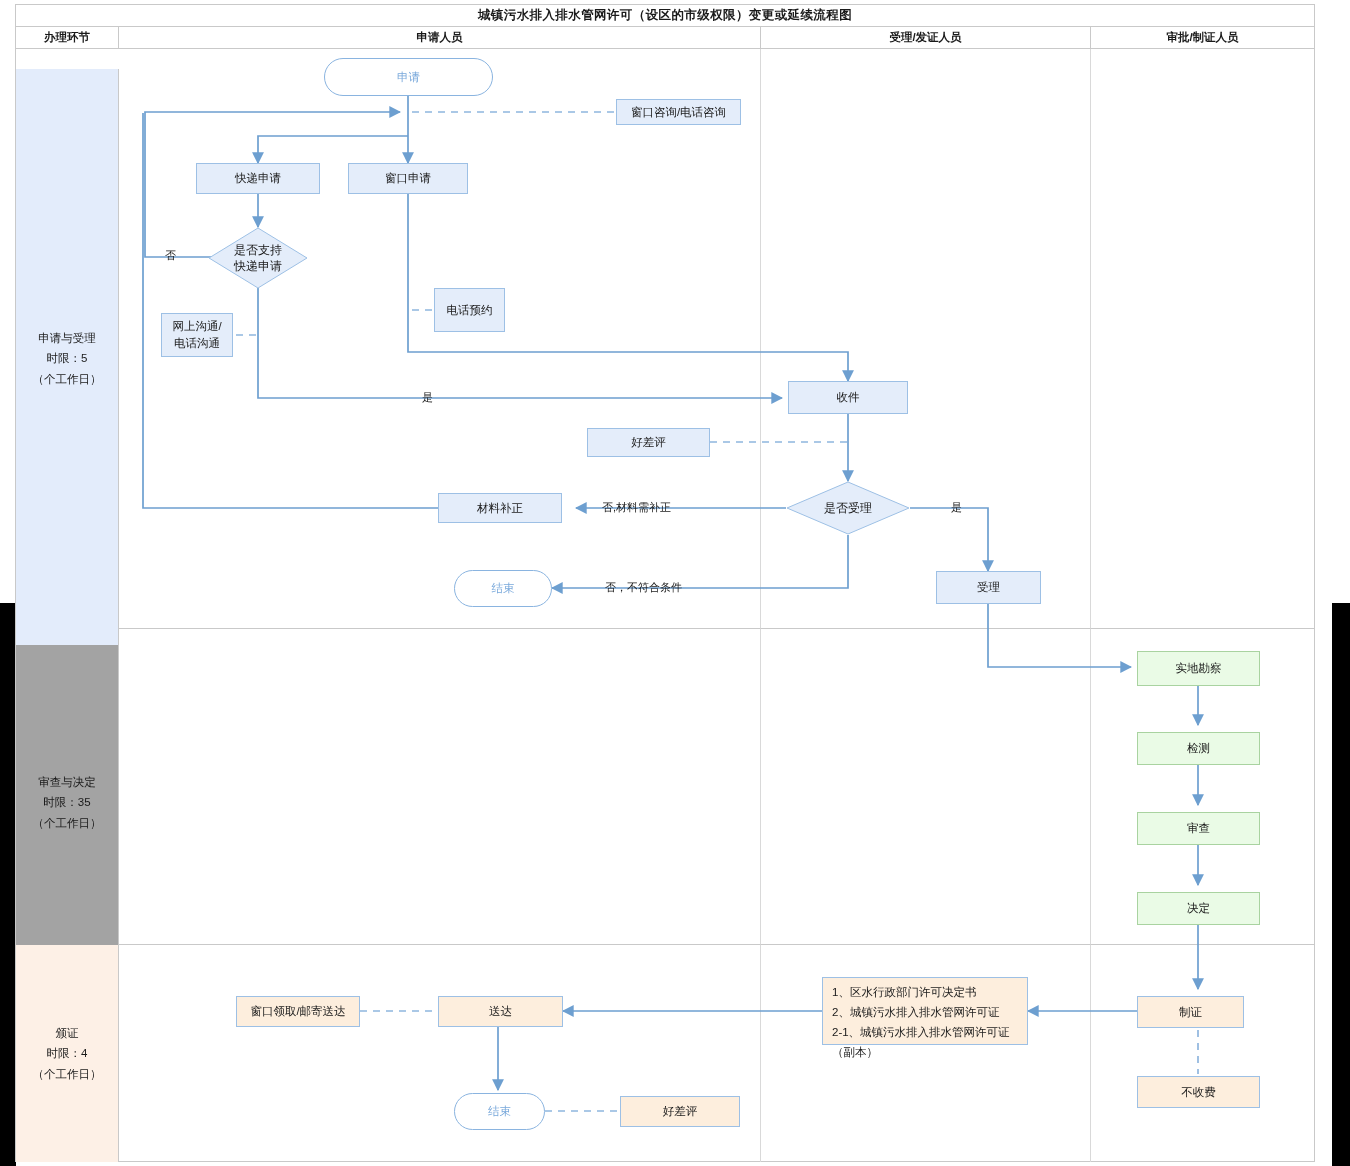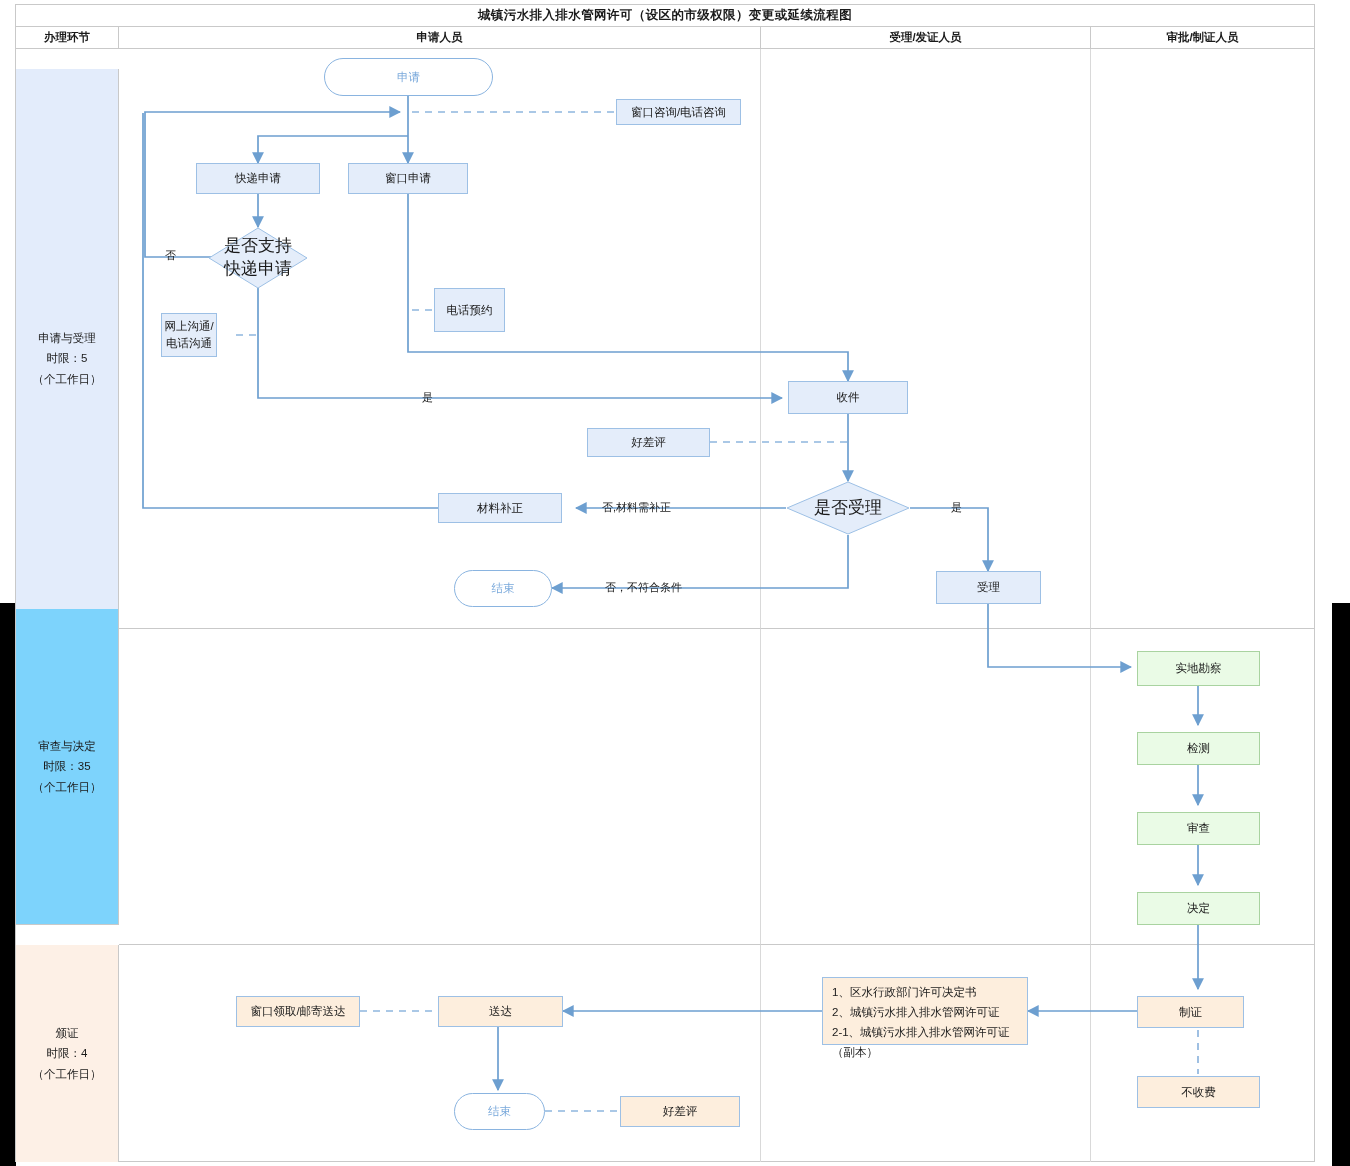--- a/index.html
+++ b/index.html
@@ -31,21 +31,21 @@
   .w-appl{width:642px;}
   .w-accept{width:330px;}
   .w-appr{width:223px;}
 
   
   .stage-cell{position:absolute;left:0;width:103px;box-sizing:border-box;
               border-right:1px solid #c9c9c9;border-bottom:1px solid #c9c9c9;
               display:flex;align-items:center;justify-content:center;text-align:center;
               font-size:11.5px;line-height:1.75;}
   #stage-1{top:44px;height:580px;background:#e3ecfb;margin-top:20px;}
-  #stage-2{top:604px;height:316px;background:#7dd3fc;}
+  #stage-2{top:640px;height:316px;background:#a3a3a3;}
   #stage-3{top:940px;height:217px;background:#fdf0e6;border-bottom:none;}
 
   
   .lane{position:absolute;box-sizing:border-box;border-bottom:1px solid #c9c9c9;}
   .lane.sep{border-right:1px solid #d9d9d9;}
   .r1{top:44px;height:580px;}
   .r2{top:624px;height:316px;}
   .r3{top:940px;height:217px;border-bottom:none;}
   .c-appl{left:103px;width:642px;}
   .c-accept{left:745px;width:330px;}
@@ -57,21 +57,21 @@
   .node{position:absolute;box-sizing:border-box;display:flex;align-items:center;
         justify-content:center;text-align:center;font-size:11.5px;line-height:1.45;}
   .blue{background:#e4edfa;border:1px solid #9dc0e5;}
   .green{background:#eafbe6;border:1px solid #a9d3a0;}
   .peach{background:#fdeedd;border:1px solid #9dc0e5;}
   .term{background:#ffffff;border:1.3px solid #8ab4e0;border-radius:22px;color:#7aa9db;}
   .diamond-wrap{position:absolute;}
   .diamond-wrap svg{position:absolute;left:0;top:0;}
   .diamond-wrap .dlabel{position:absolute;left:0;top:0;width:100%;height:100%;
         display:flex;align-items:center;justify-content:center;text-align:center;
-        font-size:17px;line-height:1.35;}
+        font-size:12px;line-height:1.35;}
   .edge-label{position:absolute;font-size:11px;white-space:nowrap;}
   .doclist{font-size:11.5px;line-height:1.75;text-align:left;padding:4px 9px;
            display:block;align-items:unset;}
 </style>
 </head>
 <body>
 
 <div class="blackbar" id="bar-left"></div>
 <div class="blackbar" id="bar-right"></div>
 
@@ -193,21 +193,21 @@
     <div class="dlabel">
       <div>
         <div>是否支持</div>
         <div>快递申请</div>
       </div>
     </div>
   </div>
 
   <div class="node blue" style="left:434px;top:288px;width:71px;height:44px;">电话预约</div>
 
-  <div class="node blue" style="left:161px;top:313px;width:56px;height:44px;">
+  <div class="node blue" style="left:161px;top:313px;width:72px;height:44px;">
     <div>
       <div>网上沟通/</div>
       <div>电话沟通</div>
     </div>
   </div>
 
   <div class="node blue" style="left:587px;top:428px;width:123px;height:29px;">好差评</div>
 
   <div class="node blue" style="left:438px;top:493px;width:124px;height:30px;">材料补正</div>
 

